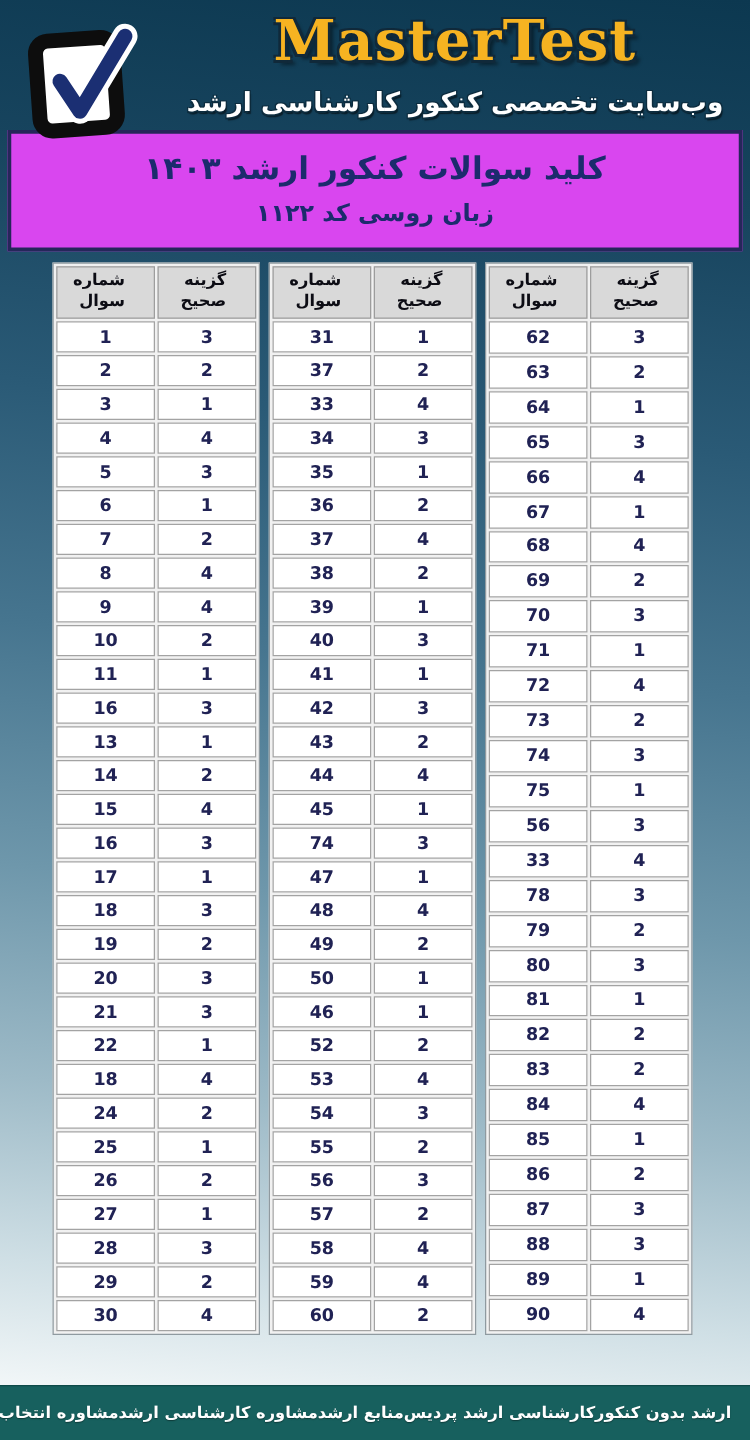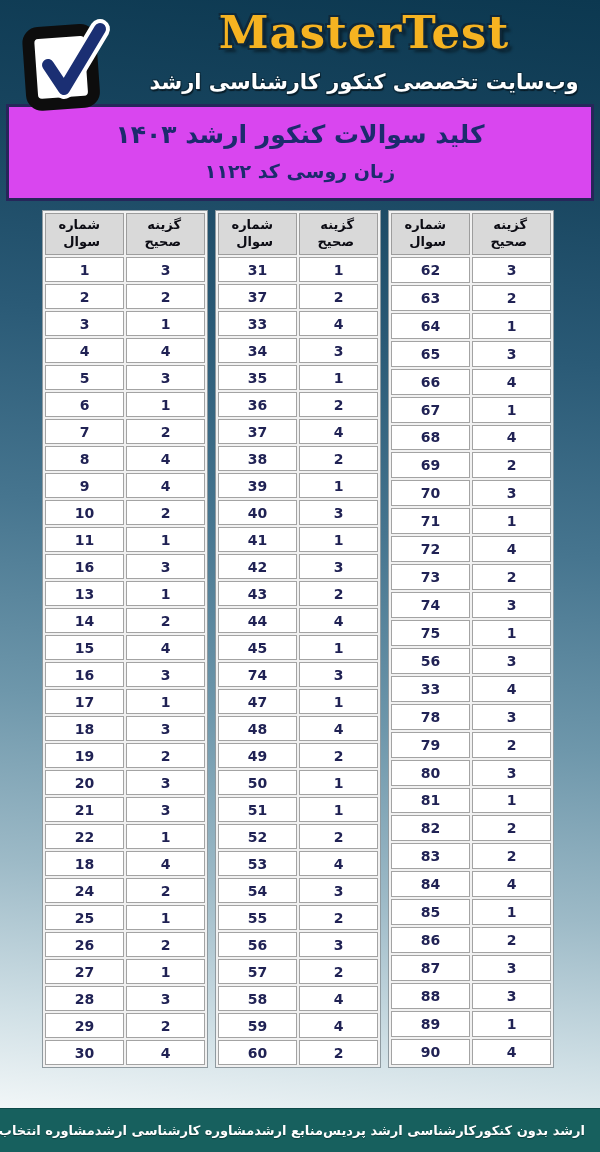--- a/index.html
+++ b/index.html
@@ -307,21 +307,21 @@
         </tr>
         <tr>
           <td>49</td>
           <td>2</td>
         </tr>
         <tr>
           <td>50</td>
           <td>1</td>
         </tr>
         <tr>
-          <td>51</td>
+          <td>46</td>
           <td>1</td>
         </tr>
         <tr>
           <td>52</td>
           <td>2</td>
         </tr>
         <tr>
           <td>53</td>
           <td>4</td>
         </tr>

